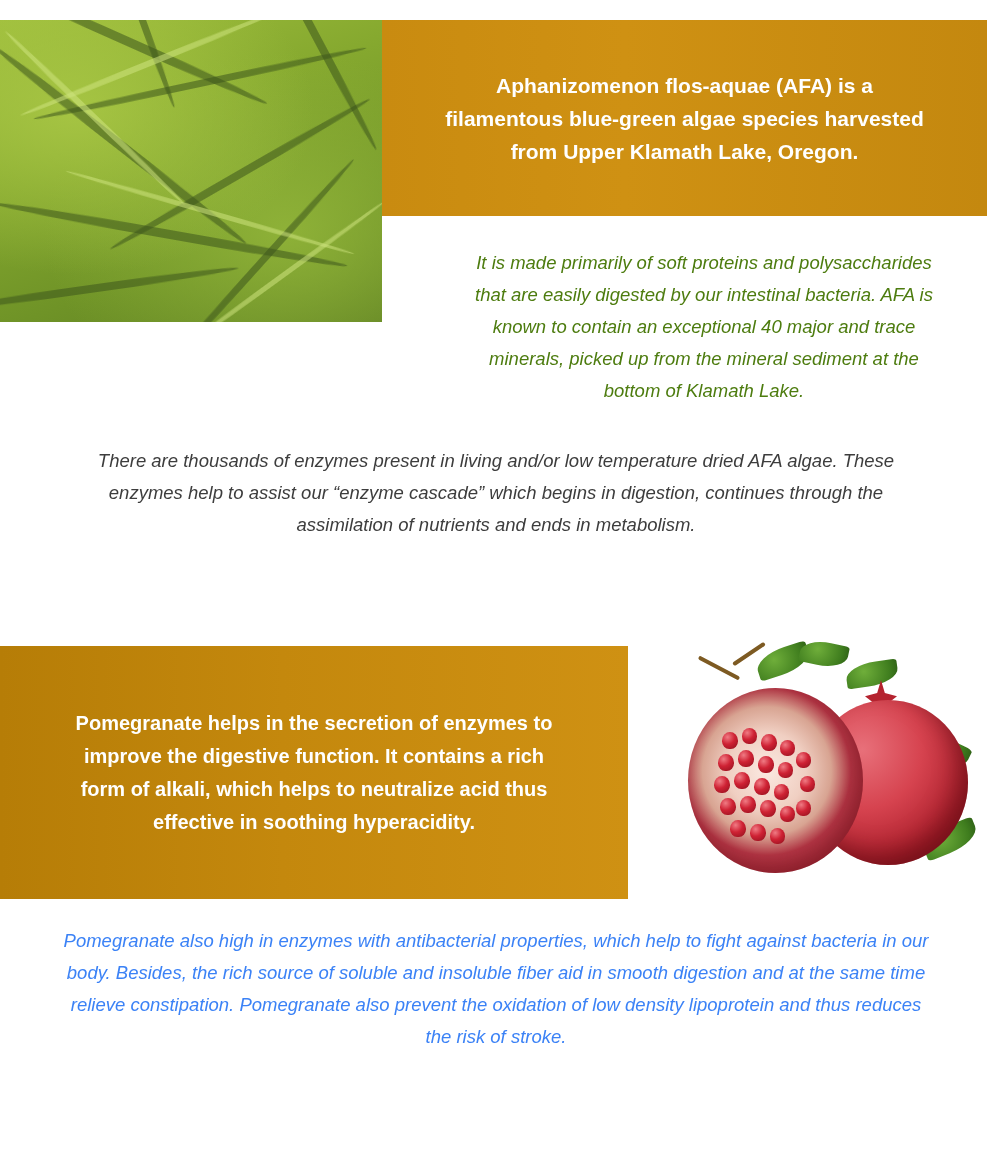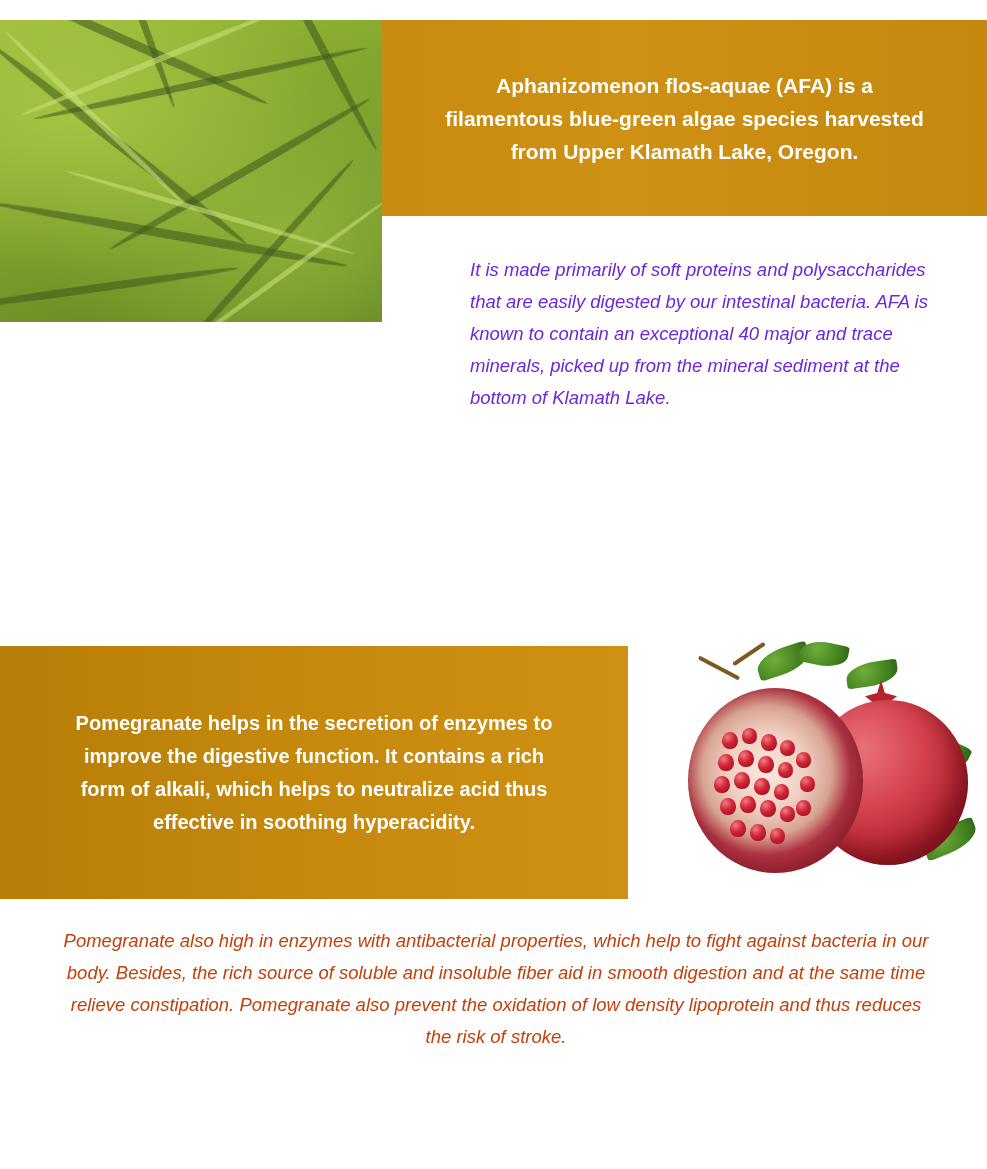--- a/index.html
+++ b/index.html
@@ -103,28 +103,28 @@
     height: 234px;
   }
   .circle-afa span {
     font-size: 20px;
     line-height: 30px;
   }
 
   .afa-para-right {
     position: absolute;
     left: 470px;
-    top: 254px;
+    top: 247px;
     width: 468px;
     margin: 0;
     font-size: 18.5px;
     line-height: 32px;
     font-style: italic;
-    color: #6d28d9;
-    text-align: left;
+    color: #4d7c0f;
+    text-align: center;
   }
 
   .afa-para-wide {
     position: absolute;
     left: 60px;
     top: 445px;
     width: 872px;
     margin: 0;
     font-size: 18.5px;
     line-height: 32px;
@@ -229,21 +229,21 @@
 
   .pom-para {
     position: absolute;
     left: 58px;
     top: 925px;
     width: 876px;
     margin: 0;
     font-size: 18.5px;
     line-height: 32px;
     font-style: italic;
-    color: #c2410c;
+    color: #3b82f6;
     text-align: center;
   }
 </style>
 </head>
 <body>
 
 <div class="page">
 
   <div class="section-afa">
 
@@ -263,20 +263,21 @@
       <div class="fil-light" style="left:-30px; top:95px; width:250px; height:6px; transform:rotate(44deg);"></div>
       <div class="fil-light" style="left:150px; top:255px; width:260px; height:5px; transform:rotate(-36deg);"></div>
     </div>
 
     <div class="afa-banner">
       <p>Aphanizomenon flos-aquae (AFA) is a filamentous blue-green algae species harvested from Upper Klamath Lake, Oregon.</p>
     </div>
 
 
     <p class="afa-para-right">It is made primarily of soft proteins and polysaccharides that are easily digested by our intestinal bacteria. AFA is known to contain an exceptional 40 major and trace minerals, picked up from the mineral sediment at the bottom of Klamath Lake.</p>
+    <p class="afa-para-wide">There are thousands of enzymes present in living and/or low temperature dried AFA algae. These enzymes help to assist our “enzyme cascade” which begins in digestion, continues through the assimilation of nutrients and ends in metabolism.</p>
   </div>
 
   <div class="section-pom">
 
     <div class="pom-photo">
       <div class="pom-stem" style="left:36px; top:26px; width:46px; height:4px; transform:rotate(28deg);"></div>
       <div class="pom-stem" style="left:70px; top:12px; width:38px; height:4px; transform:rotate(-34deg);"></div>
       <div class="pom-leaf" style="left:96px; top:8px; width:54px; height:26px; transform:rotate(-18deg);"></div>
       <div class="pom-leaf" style="left:140px; top:2px; width:48px; height:24px; transform:rotate(12deg);"></div>
       <div class="pom-leaf" style="left:186px; top:22px; width:52px; height:24px; transform:rotate(-8deg);"></div>

